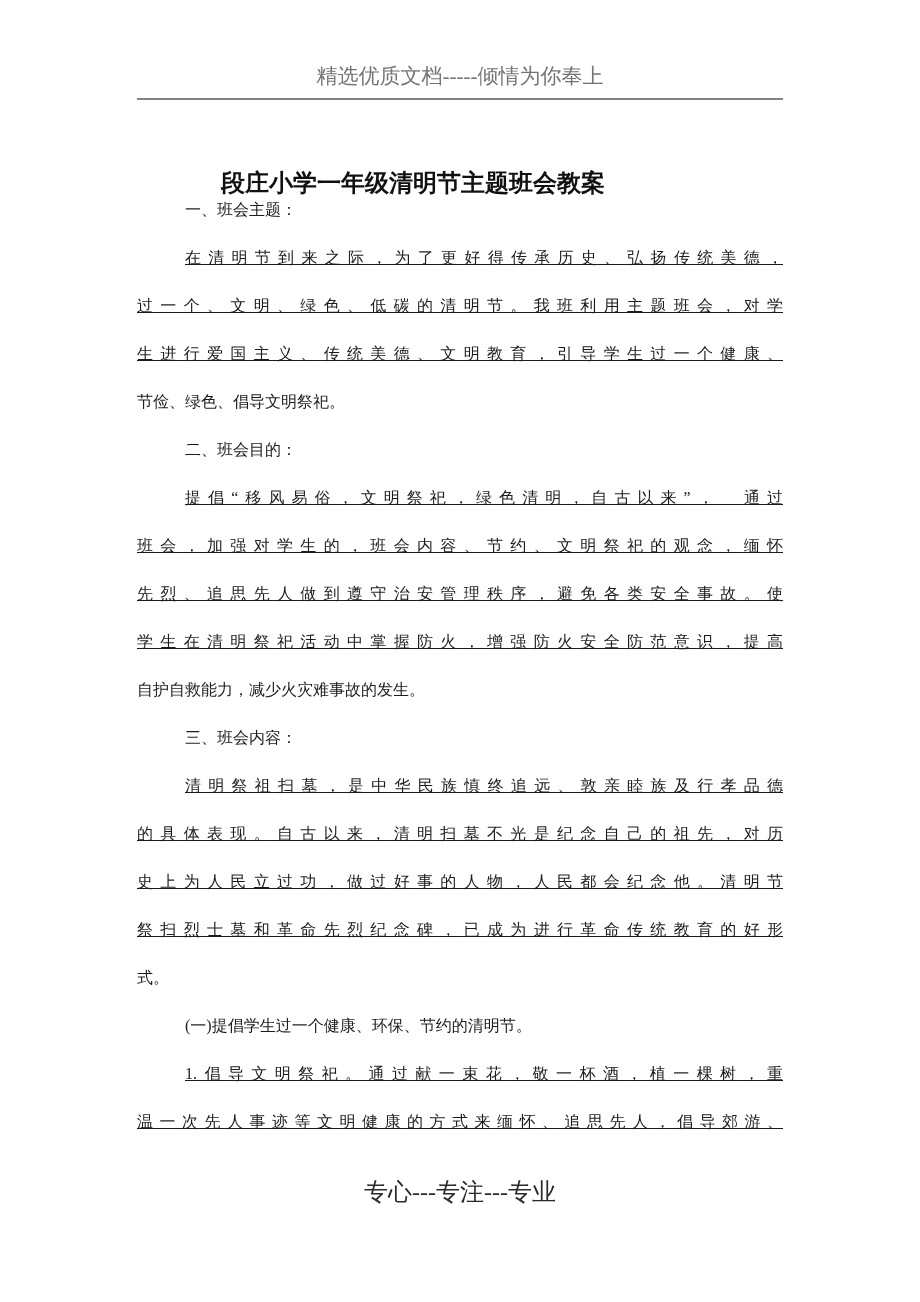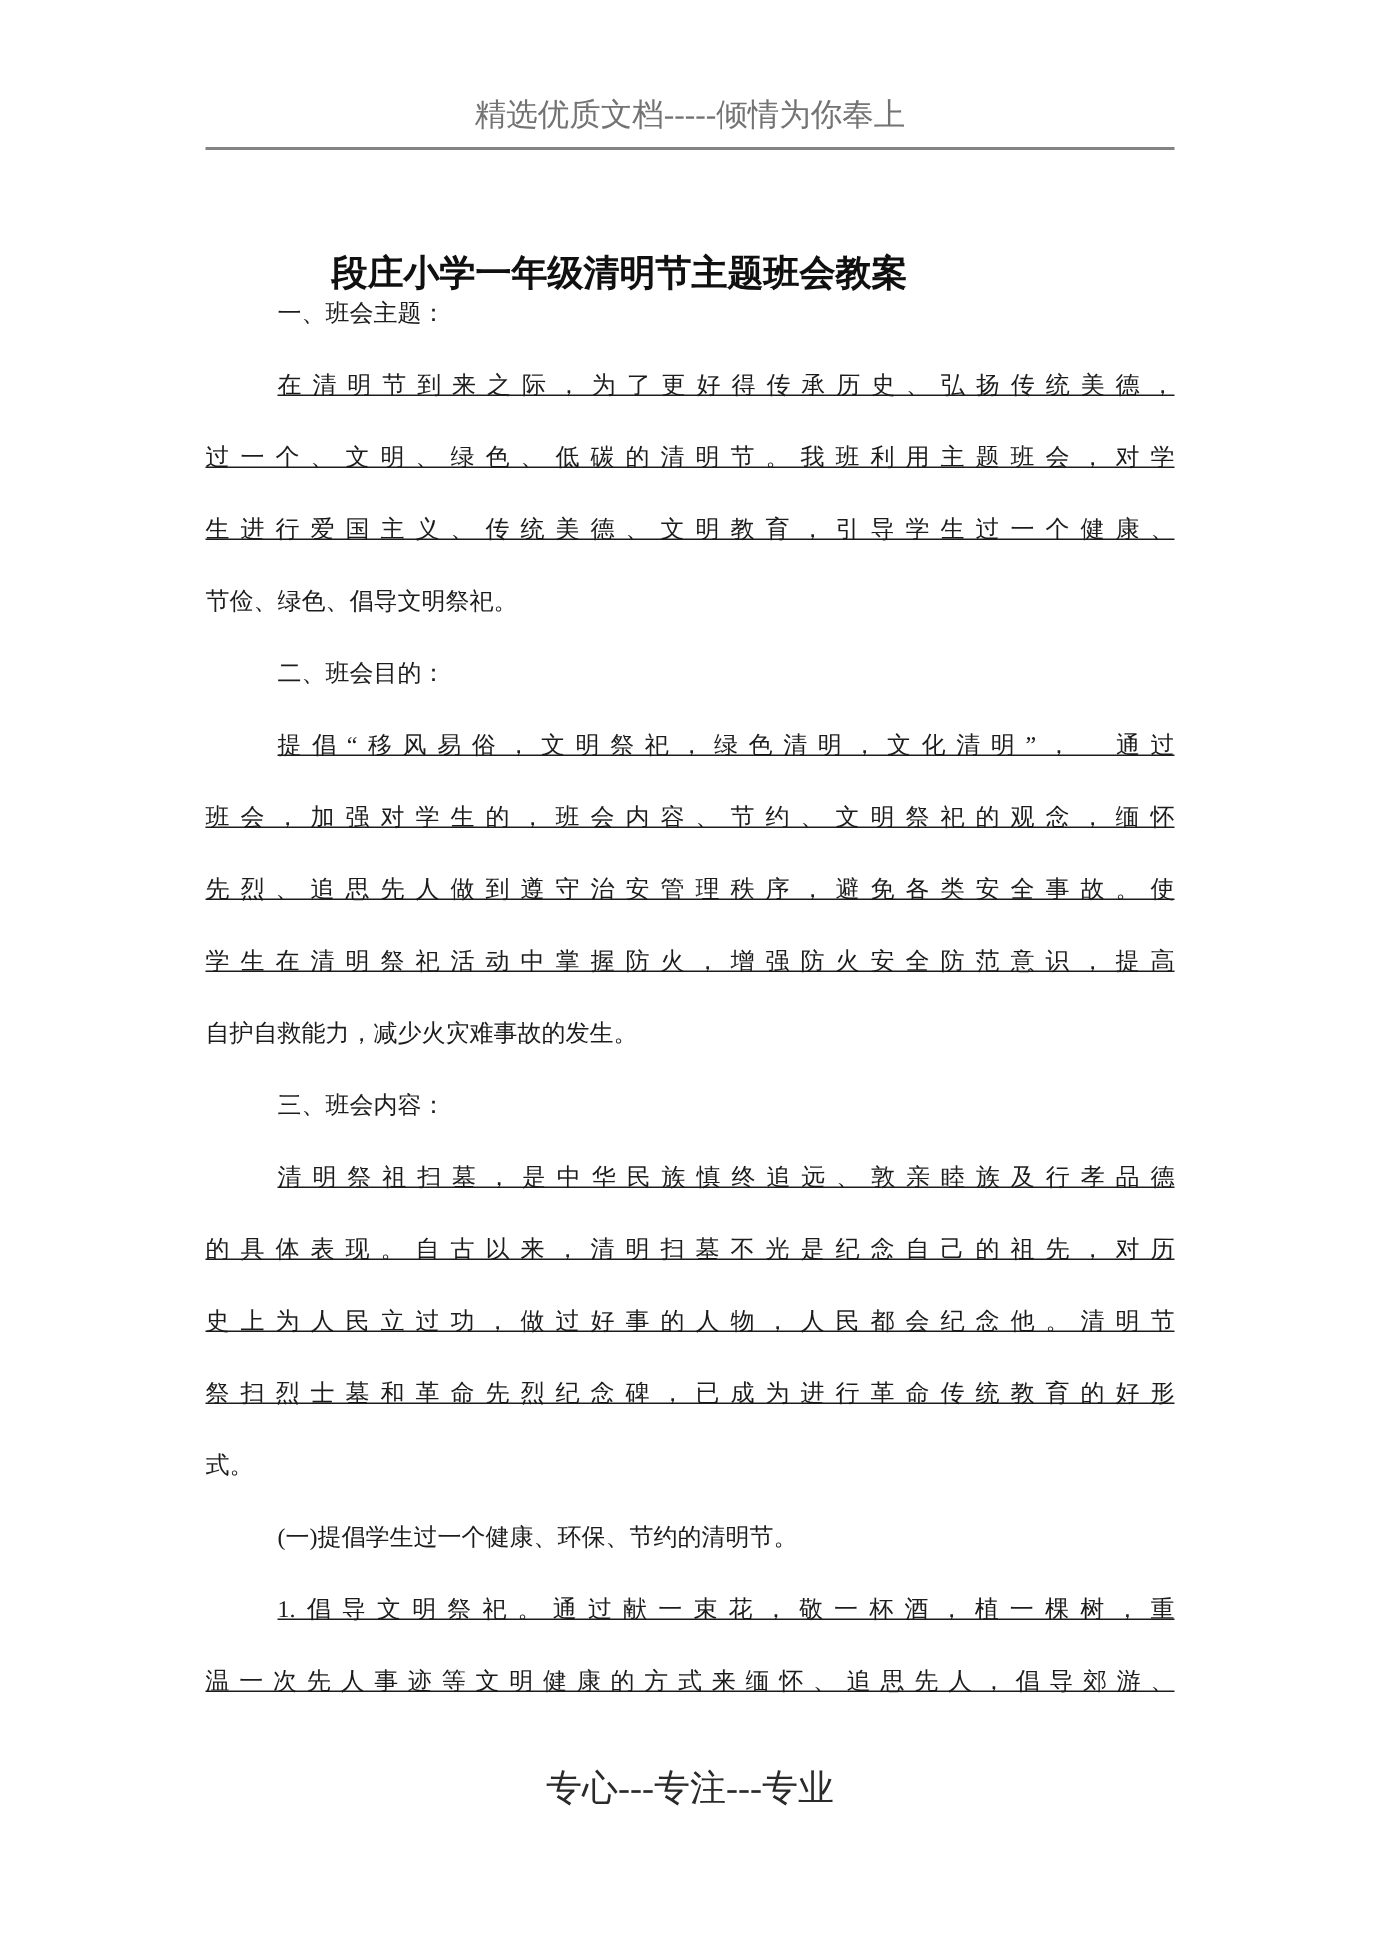--- a/index.html
+++ b/index.html
@@ -84,21 +84,21 @@
   <div class="header-text">精选优质文档-----倾情为你奉上</div>
   <div class="header-rule"></div>
   <div class="doc-title">段庄小学一年级清明节主题班会教案</div>
   <div class="doc-body">
       <div class="line indent">一、班会主题：</div>
       <div class="line indent fill">在清明节到来之际，为了更好得传承历史、弘扬传统美德，</div>
       <div class="line fill">过一个、文明、绿色、低碳的清明节。我班利用主题班会，对学</div>
       <div class="line fill">生进行爱国主义、传统美德、文明教育，引导学生过一个健康、</div>
       <div class="line">节俭、绿色、倡导文明祭祀。</div>
       <div class="line indent">二、班会目的：</div>
-      <div class="line indent fill">提倡“移风易俗，文明祭祀，绿色清明，文化清明”，　通过</div>
+      <div class="line indent fill">提倡“移风易俗，文明祭祀，绿色清明，自古以来”，　通过</div>
       <div class="line fill">班会，加强对学生的，班会内容、节约、文明祭祀的观念，缅怀</div>
       <div class="line fill">先烈、追思先人做到遵守治安管理秩序，避免各类安全事故。使</div>
       <div class="line fill">学生在清明祭祀活动中掌握防火，增强防火安全防范意识，提高</div>
       <div class="line">自护自救能力，减少火灾难事故的发生。</div>
       <div class="line indent">三、班会内容：</div>
       <div class="line indent fill">清明祭祖扫墓，是中华民族慎终追远、敦亲睦族及行孝品德</div>
       <div class="line fill">的具体表现。自古以来，清明扫墓不光是纪念自己的祖先，对历</div>
       <div class="line fill">史上为人民立过功，做过好事的人物，人民都会纪念他。清明节</div>
       <div class="line fill">祭扫烈士墓和革命先烈纪念碑，已成为进行革命传统教育的好形</div>
       <div class="line">式。</div>

